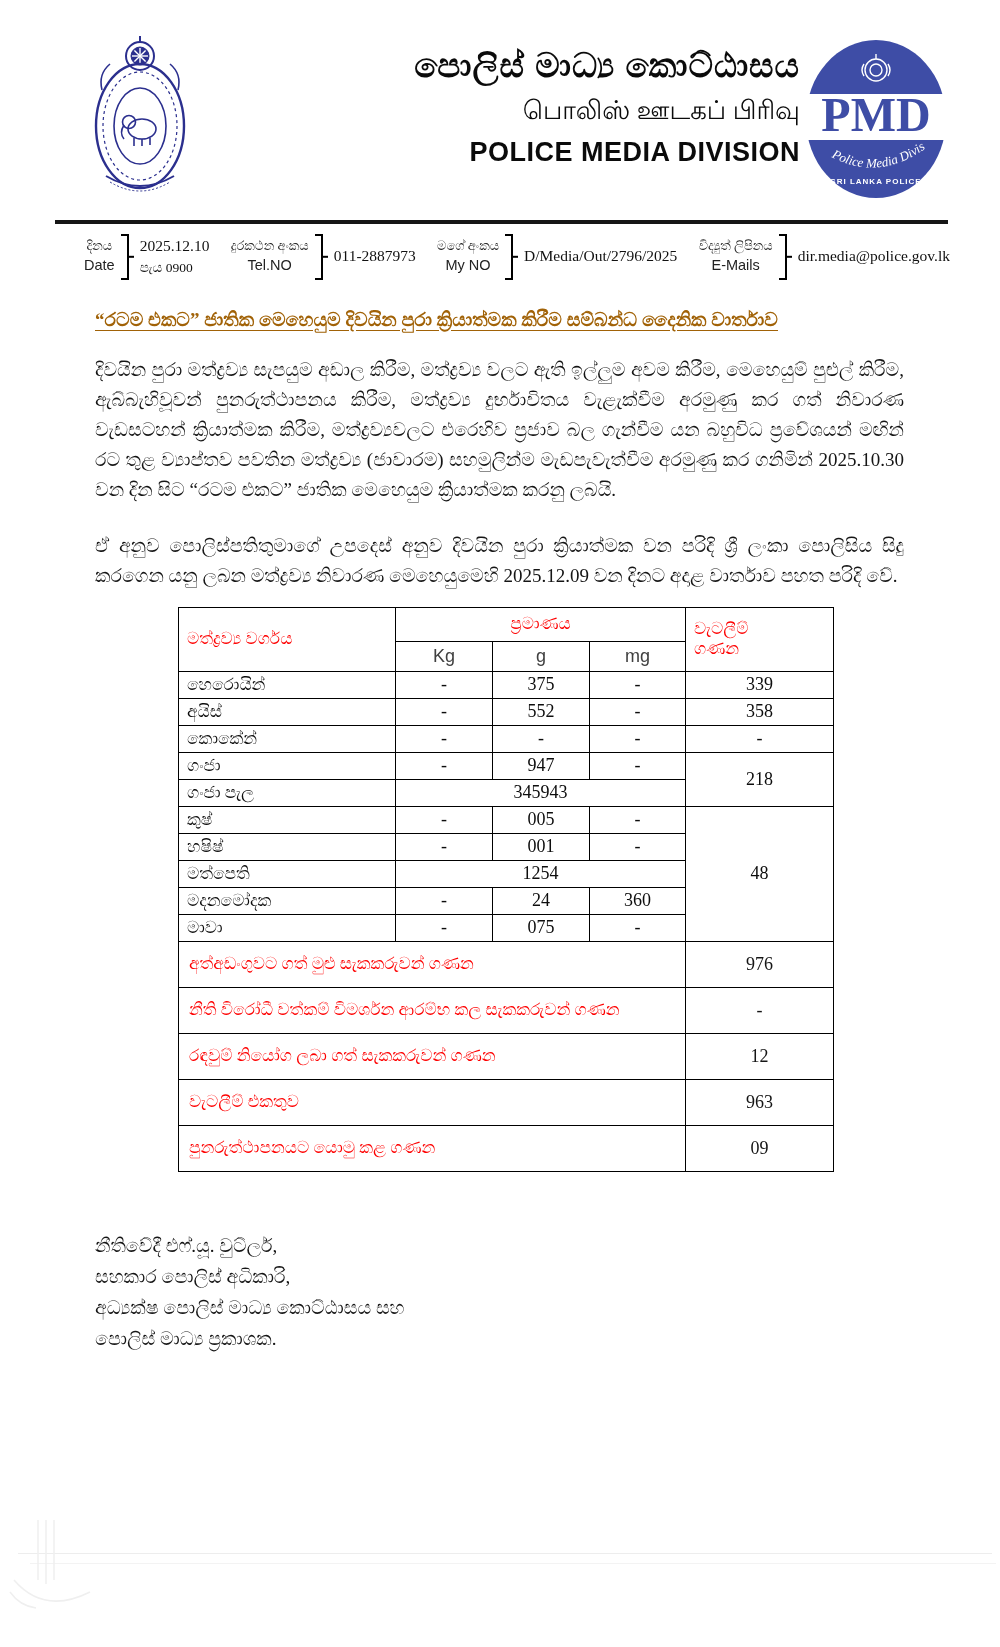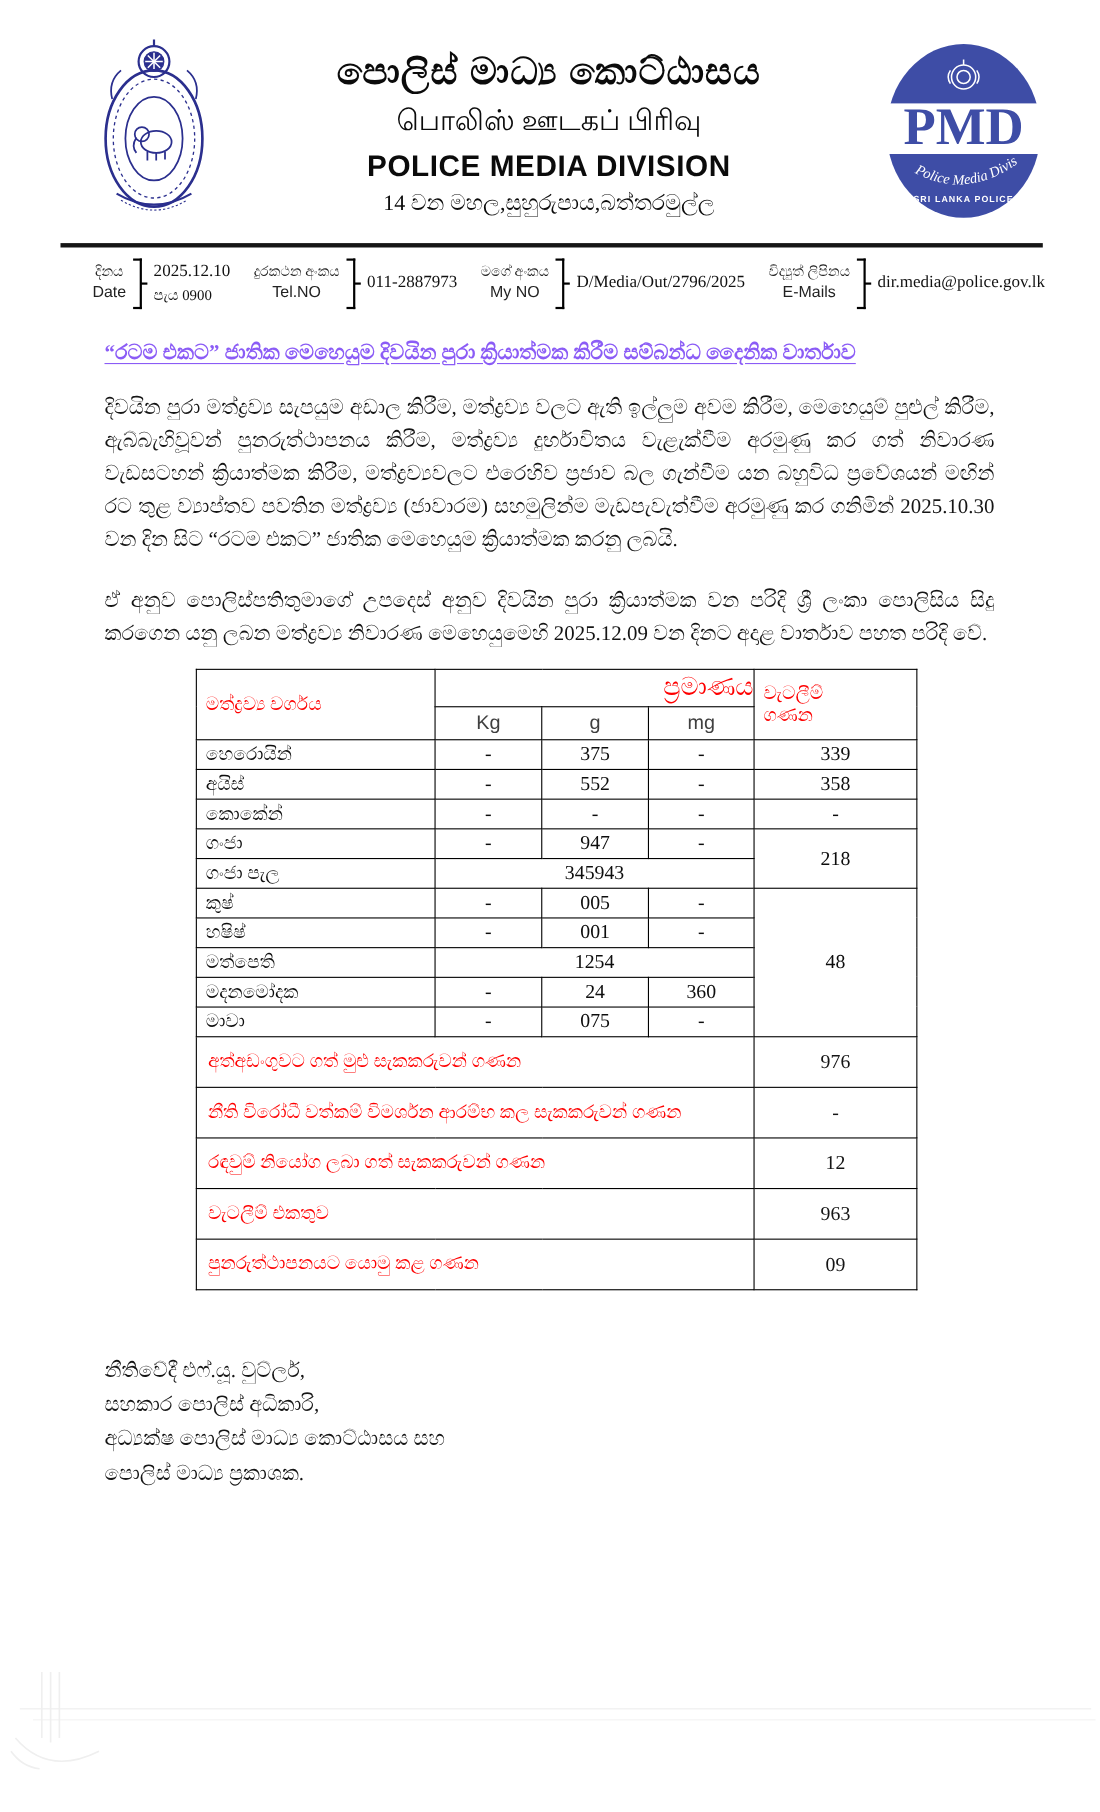--- a/index.html
+++ b/index.html
@@ -9,21 +9,21 @@
     width:1000px; height:1647px;
     margin:0 auto;
     background:#ffffff;
     font-family:"Liberation Serif","DejaVu Serif",serif;
     color:#151515;
     overflow:hidden;
   }
   
   .letterhead { display:flex; align-items:flex-start; padding:30px 48px 0 88px; }
   .crest-wrap { width:110px; flex:0 0 110px; }
-  .head-center { flex:1; text-align:center; padding-top:16px; }
+  .head-center { flex:1; text-align:right; padding-top:16px; }
   .title-si { font-size:34px; font-weight:700; letter-spacing:1px; color:#0b0b0b;
               font-family:"Liberation Sans","DejaVu Sans",sans-serif; }
   .title-ta { font-size:26px; margin-top:10px; color:#0b0b0b; }
   .title-en { font-size:27px; font-weight:700; margin-top:8px; letter-spacing:.5px; color:#0b0b0b;
               font-family:"Liberation Sans","DejaVu Sans",sans-serif; }
   .addr     { font-size:20px; margin-top:7px; color:#0b0b0b; }
   .pmd-wrap { width:152px; flex:0 0 152px; padding-top:4px; }
   
   .rule { height:3.5px; background:#161616; margin:12px 52px 7px 55px; }
   .meta-row { display:flex; align-items:center; justify-content:space-between;
@@ -33,34 +33,34 @@
   .meta-label .en { font-size:14.5px; font-family:"Liberation Sans",sans-serif; }
   .bracket { width:8px; height:46px; margin:0 3px 0 6px; position:relative;
              border-top:2.4px solid #000; border-right:2.4px solid #000; border-bottom:2.4px solid #000; }
   .bracket::after { content:""; position:absolute; top:50%; right:-7px; width:6px; height:2.4px;
                     background:#000; transform:translateY(-50%); }
   .meta-value { font-size:15.5px; padding-left:8px; line-height:1.45; color:#111; }
   .meta-value .si { font-size:13.5px; }
   
   .body-col { padding:0 96px 0 95px; }
   .recipients { margin-top:22px; font-size:19px; line-height:31px; }
-  .subject { margin-top:26px; font-size:19px; font-weight:700; color:#8b5cf6;
+  .subject { margin-top:26px; font-size:19px; font-weight:700; color:#a16207;
              text-decoration:underline; text-underline-offset:4px; }
   .para { margin-top:24px; font-size:19px; line-height:30px; text-align:justify; }
   .para.second { margin-top:26px;font-family:Liberation Serif, serif; }
   
   table.stats { border-collapse:collapse; margin:16px 0 0 83px; table-layout:fixed; }
   table.stats td, table.stats th { border:1.6px solid #000; font-weight:400; }
   .c-name  { width:217px; }
   .c-kg    { width:97px; }
   .c-g     { width:97px; }
   .c-mg    { width:96px; }
   .c-raid  { width:148px; }
   .th-red  { color:#fe0000; font-size:17px; text-align:left; padding:4px 8px; }
-  .th-qty  { color:#fe0000; font-size:23px; text-align:right; height:34px; }
+  .th-qty  { color:#fe0000; font-size:17px; text-align:center; height:34px; }
   .th-unit { color:#404040; font-size:18px; font-weight:700; text-align:center; height:30px;
              font-family:"Liberation Sans",sans-serif; }
   .td-name { font-size:17px; text-align:left; padding:2px 8px; height:27px; color:#0d0d0d; }
   .td-num  { font-size:18px; text-align:center; height:27px; color:#0d0d0d; }
   .td-raid { font-size:18px; text-align:center; color:#0d0d0d; }
   .sum-label { color:#fe0000; font-size:17px; text-align:left; padding:4px 10px; height:46px; }
   .sum-value { font-size:18px; text-align:center; }
   
   .signature { margin:58px 0 0 95px; font-size:19px; line-height:31px; }
   
@@ -102,21 +102,20 @@
           <path d="M18 146 Q52 166 86 146" stroke-width="2"></path>
           <path d="M22 152 Q52 170 82 152" stroke-width="1" stroke-dasharray="2 2"></path>
         </g>
       </svg>
     </div>
 
     <div class="head-center">
       <div class="title-si">පොලිස් මාධ්‍ය කොට්ඨාසය</div>
       <div class="title-ta">பொலிஸ் ஊடகப் பிரிவு</div>
       <div class="title-en">POLICE MEDIA DIVISION</div>
-      <div class="addr">14 වන මහල,සුහුරුපාය,බත්තරමුල්ල</div>
     </div>
 
     <div class="pmd-wrap">
       <svg width="152" height="170" viewBox="0 0 152 170">
         <ellipse cx="76" cy="85" rx="70" ry="79" fill="#3e4da6"></ellipse>
         <g stroke="#ffffff" fill="none" stroke-width="1.4">
           <circle cx="76" cy="36" r="11"></circle>
           <circle cx="76" cy="36" r="6"></circle>
           <line x1="76" y1="20" x2="76" y2="25"></line>
           <path d="M64 30 q-4 6 0 12 M88 30 q4 6 0 12"></path>

